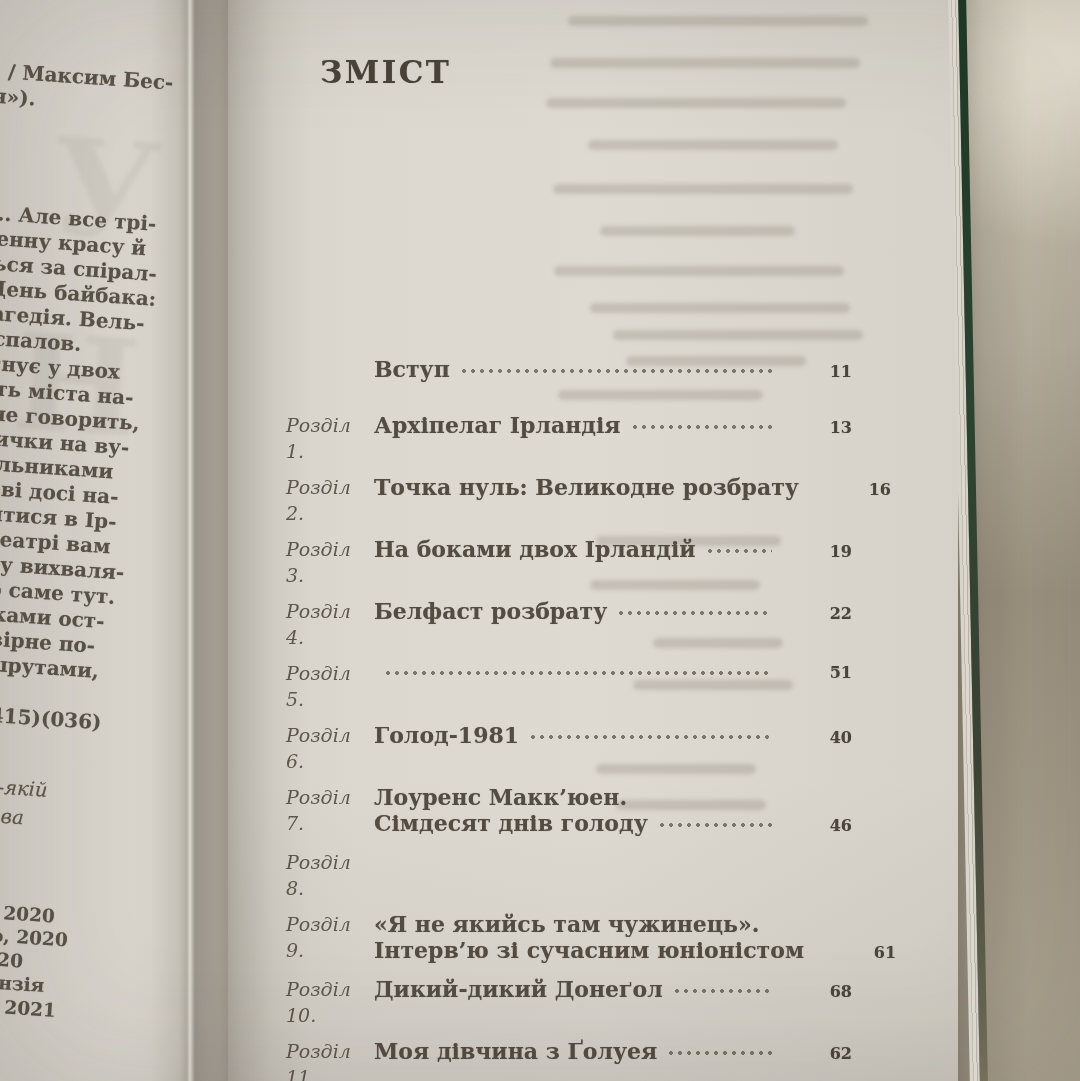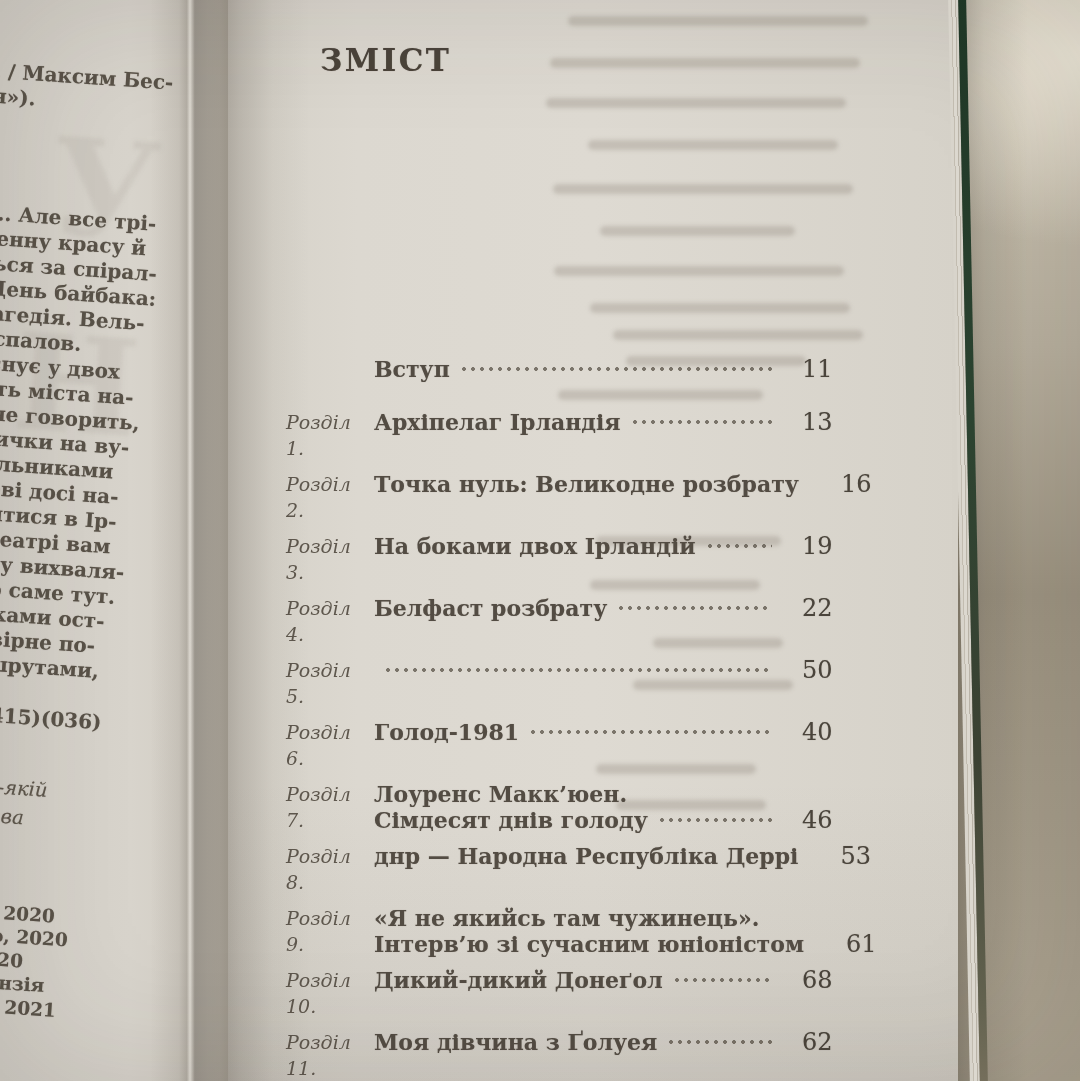--- a/index.html
+++ b/index.html
@@ -65,21 +65,21 @@
   }
 
   
   .right-page{
     position:absolute; left:228px; top:0; width:730px; height:100%;
     background:
       linear-gradient(to bottom, rgba(0,0,0,0) 72%, rgba(60,54,45,0.07) 100%),
       linear-gradient(to right,#c9c4bb 0px,#d7d3ca 45px,#dcd8d0 130px,#dedad2 50%,#d6d2c9 100%);
   }
   .page-title{
-    position:absolute; left:92px; top:42px;
+    position:absolute; left:92px; top:54px;
     font-size:31px; font-weight:700; letter-spacing:2.5px; color:#4a433a;
     text-shadow:0 0 1px rgba(80,73,63,0.4);
   }
 
   
   .bleed-line{
     position:absolute; height:10px; border-radius:5px;
     background:rgba(128,120,106,0.28); filter:blur(2.2px);
   }
 
@@ -96,21 +96,21 @@
   .toc-title{
     font-size:22px; font-weight:700; color:#534c43; white-space:nowrap;
     text-shadow:0 0 1px rgba(85,78,68,0.35);
   }
   .toc-leader{
     flex:1; height:12px; margin:0 30px 0 12px; align-self:center;
     background-image:radial-gradient(circle at 2px 6px, rgba(90,83,72,0.75) 1.6px, transparent 2.2px);
     background-size:9px 12px; background-repeat:repeat-x; background-position:left center;
   }
   .toc-page{
-    flex:0 0 50px; font-size:24px; font-weight:400; color:#4a443b;
+    flex:0 0 50px; text-align:right; font-size:16px; font-weight:700; color:#4a443b;
     text-shadow:0 0 1px rgba(80,73,63,0.35);
   }
 
   
   .right-edge{
     position:absolute; left:948px; top:-8px; width:34px; height:1100px;
     transform:rotate(-1.15deg); transform-origin:top left; z-index:6;
   }
   .page-stack-edge{
     position:absolute; left:0; top:0; width:10px; height:100%;
@@ -245,21 +245,21 @@
               <span class="toc-leader"></span>
               <span class="toc-page">22</span>
             </div>
           </div>
         </div>
         <div class="toc-row">
           <div class="toc-label">Розділ 5.</div>
           <div class="toc-body">
             <div class="toc-line">
               <span class="toc-leader"></span>
-              <span class="toc-page">50</span>
+              <span class="toc-page">51</span>
             </div>
           </div>
         </div>
         <div class="toc-row">
           <div class="toc-label">Розділ 6.</div>
           <div class="toc-body">
             <div class="toc-line">
               <span class="toc-title">Голод-1981</span>
               <span class="toc-leader"></span>
               <span class="toc-page">40</span>
@@ -274,27 +274,20 @@
             </div>
             <div class="toc-line">
               <span class="toc-title">Сімдесят днів голоду</span>
               <span class="toc-leader"></span>
               <span class="toc-page">46</span>
             </div>
           </div>
         </div>
         <div class="toc-row">
           <div class="toc-label">Розділ 8.</div>
-          <div class="toc-body">
-            <div class="toc-line">
-              <span class="toc-title">днр — Народна Республіка Деррі</span>
-              <span class="toc-leader"></span>
-              <span class="toc-page">53</span>
-            </div>
-          </div>
         </div>
         <div class="toc-row">
           <div class="toc-label">Розділ 9.</div>
           <div class="toc-body">
             <div class="toc-line">
               <span class="toc-title">«Я не якийсь там чужинець».</span>
             </div>
             <div class="toc-line">
               <span class="toc-title">Інтерв’ю зі сучасним юніоністом</span>
               <span class="toc-leader"></span>

